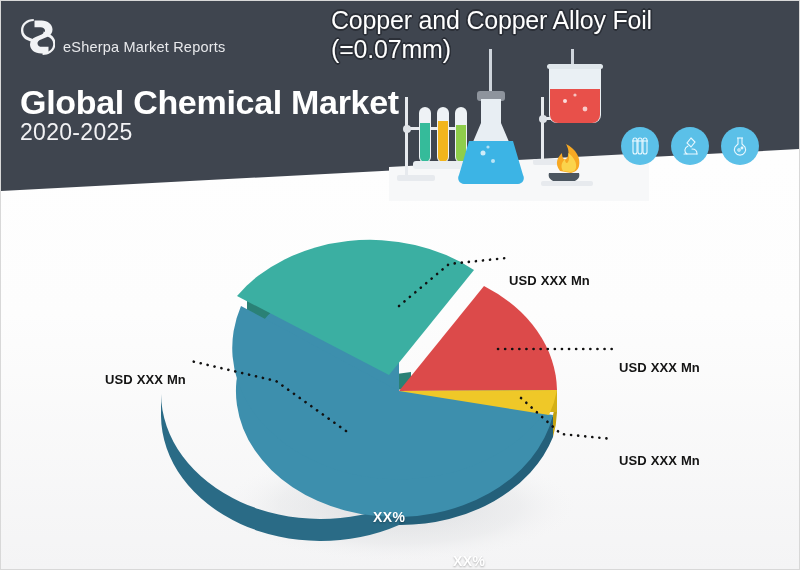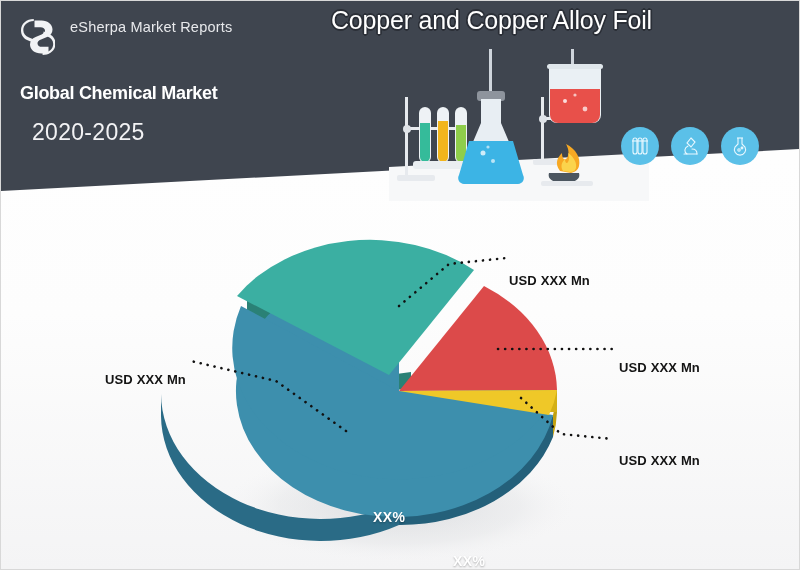--- a/index.html
+++ b/index.html
@@ -26,51 +26,50 @@
     height: 195px;
     background: #3f454f;
     clip-path: polygon(0 0, 800px 0, 800px 148px, 0 190px);
     z-index: 1;
   }
 
   .logo-wrap {
     position: absolute;
     left: 20px; top: 18px;
     display: flex;
-    align-items: flex-start;
-    gap: 15px;
+    align-items: flex-end;
+    gap: 8px;
     z-index: 6;
   }
   .logo-mark { width: 34px; height: 36px; display:block; }
   .logo-text {
     color: #e8e9ec;
     font-size: 14.5px;
     letter-spacing: .2px;
     white-space: nowrap;
   }
 
   .brand-title {
     position: absolute;
     left: 19px; top: 82px;
     color: #ffffff;
-    font-size: 18px;
+    font-size: 34px;
     font-weight: bold;
     letter-spacing: -.3px;
     white-space: nowrap;
     z-index: 6;
   }
   .brand-years {
     position: absolute;
     left: 19px; top: 118px;
     color: #f2f2f4;
     font-size: 23px;
     letter-spacing: .3px;
     white-space: nowrap;
     z-index: 6;
-    margin-left: 12px;
   }
 
   .report-title {
     position: absolute;
     left: 330px; top: 5px;
     width: 460px;
     text-align: left;
     color: #ffffff;
     font-size: 25px;
     line-height: 29px;
@@ -157,20 +156,21 @@
       <path d="M21.6 36 C27.9 35.7 32.2 31.8 32.2 27.0 C32.2 23.5 30.1 20.9 26.5 19.5 L22.1 17.7 C22.5 16.5 22.6 15.4 22.5 14.4 L27.3 16.4 C31.9 18.3 34.5 22.0 34.5 26.8 C34.5 33.2 29 38 21.6 38 Z" fill="#f2f3f5" transform="translate(0,-2)"></path>
     </svg>
     <span class="logo-text">eSherpa Market Reports</span>
   </div>
 
   <div class="brand-title">Global Chemical Market</div>
   <div class="brand-years">2020-2025</div>
 
   <div class="report-title">
     <span class="ln">Copper and Copper Alloy Foil</span>
+    <span class="ln">(=0.07mm)</span>
   </div>
 
   <svg class="lab-art" width="260" height="152" viewBox="0 0 260 152">
 
     <path d="M0 118 L260 104 L260 152 L0 152 Z" fill="#f7f8f9"></path>
 
     <g>
       <rect x="16" y="48" width="3" height="80" fill="#e7eaee"></rect>
       <rect x="8" y="126" width="38" height="6" rx="2" fill="#e7eaee"></rect>
       <rect x="16" y="78" width="52" height="3" fill="#e7eaee"></rect>

